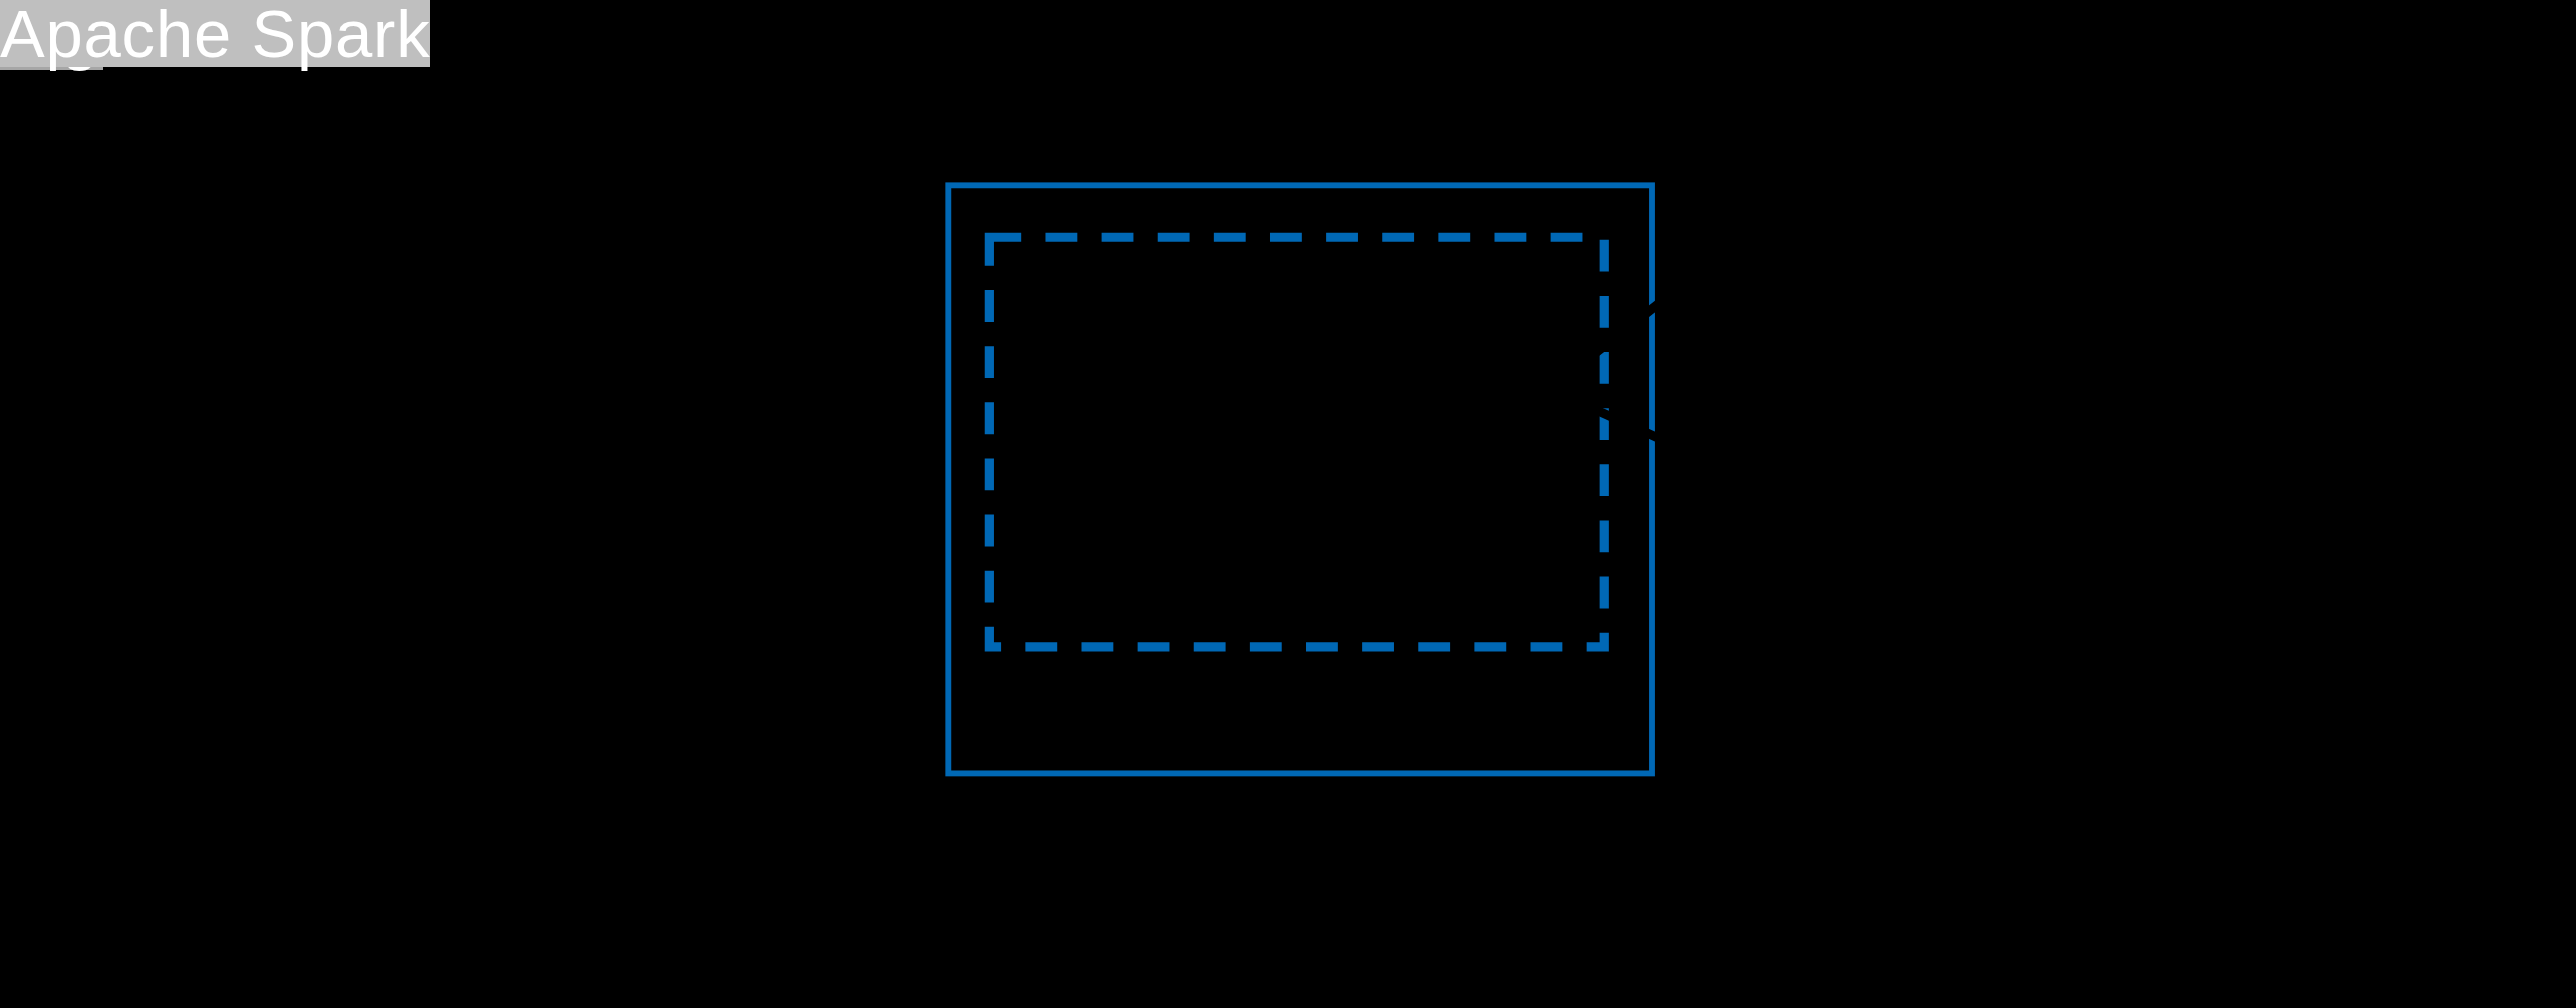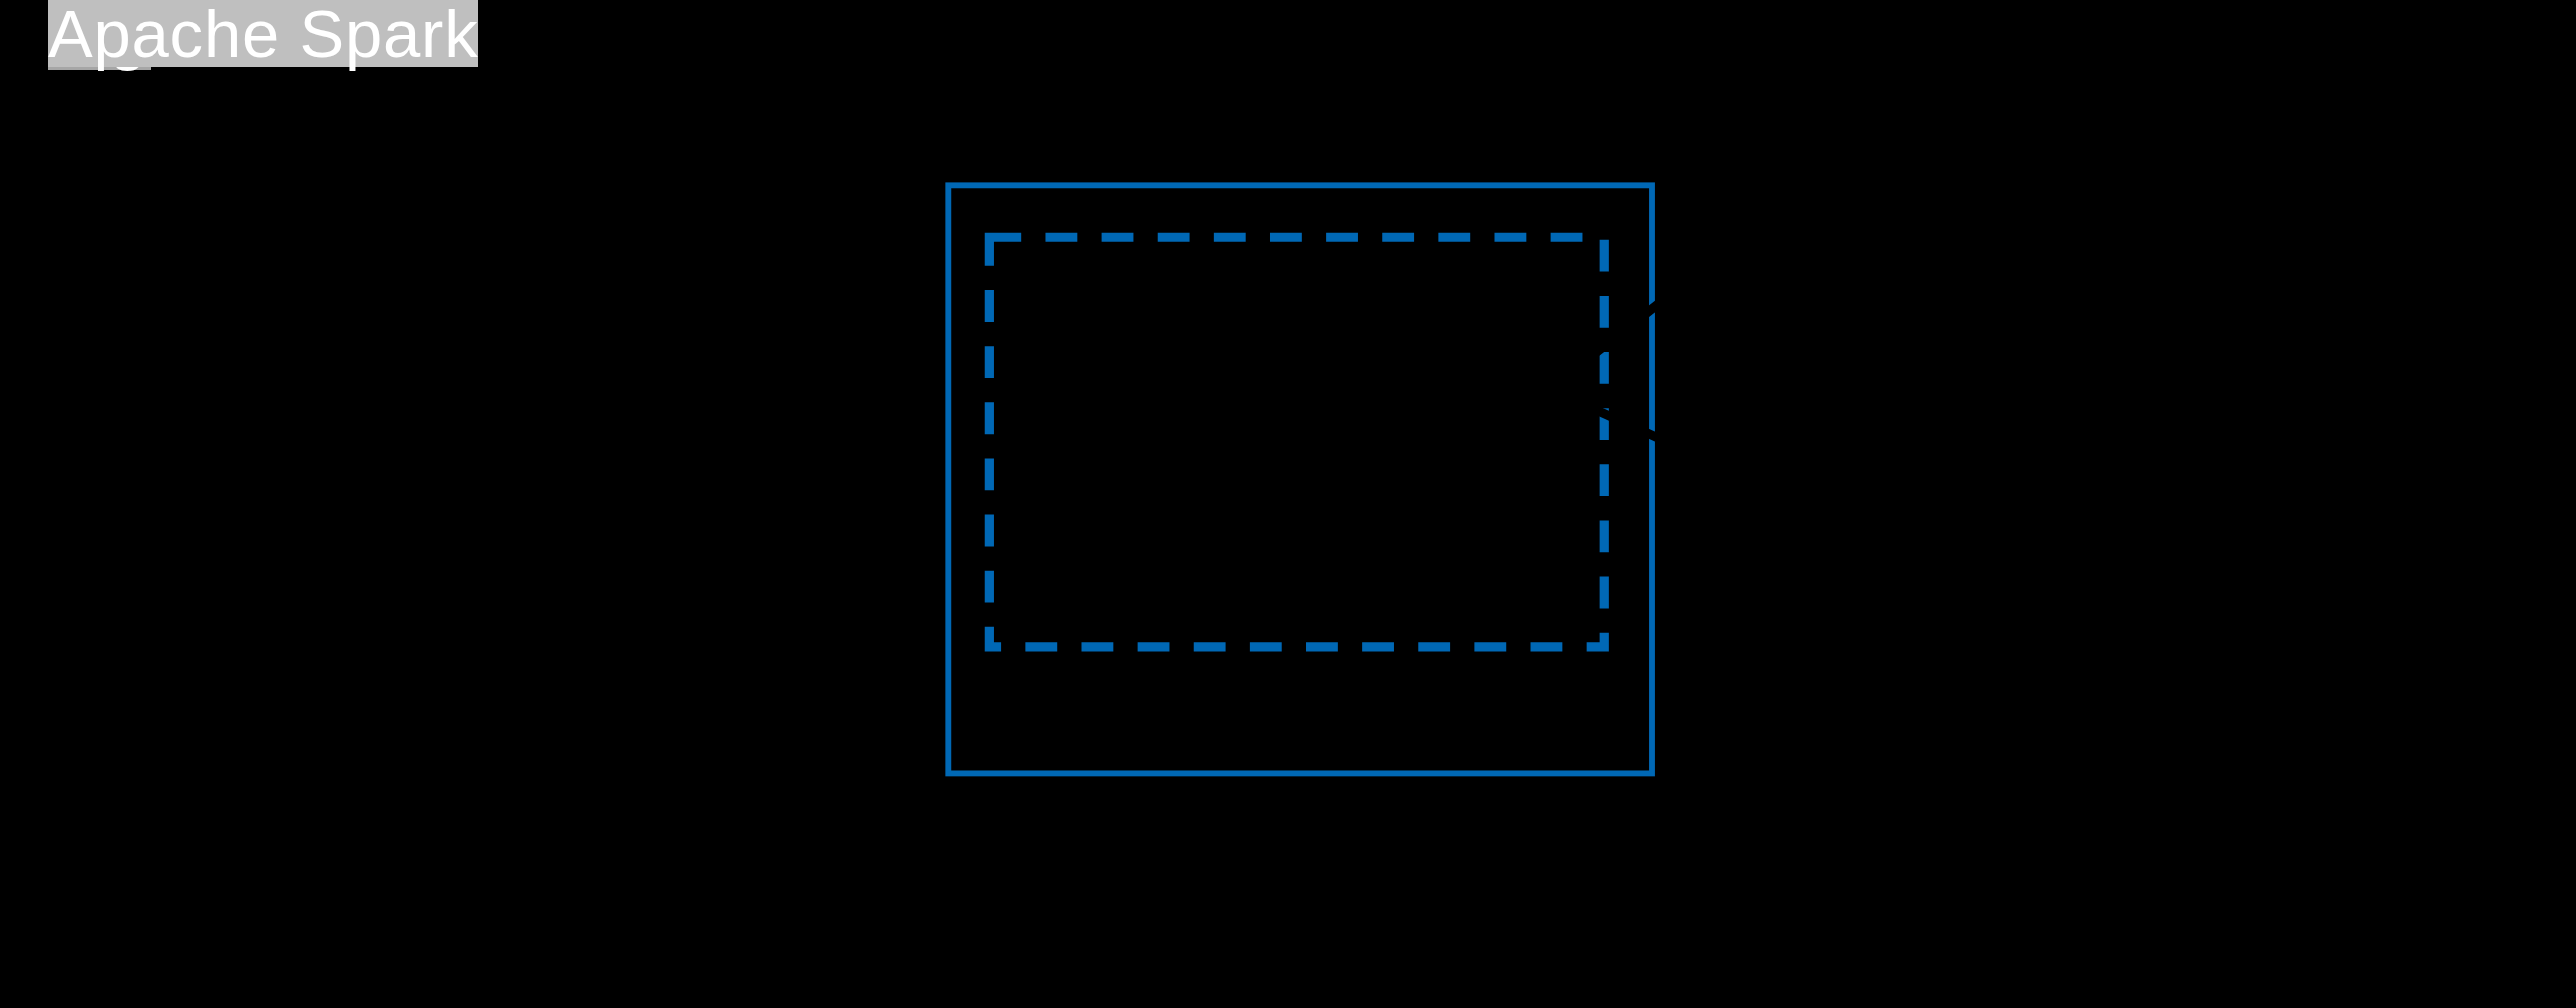--- a/index.html
+++ b/index.html
@@ -23,21 +23,20 @@
     pointer-events: none;
   }
   .box {
     position: absolute;
     display: flex;
     align-items: center;
     justify-content: center;
     font-size: 67px;
     letter-spacing: 0.8px;
     white-space: nowrap;
-    margin-left: 48px;
   }
   .box .label { line-height: 1; }
   #sgx-box        { left: 0;    top: 502; width: 625; height: 225; font-size: 65px; }
   #app-box        { left: 1226; top: 352; width: 625; height: 226; }
   #libos-box      { left: 1237; top: 652; width: 627; height: 228; }
   #os-box         { left: 1128; top: 977; width: 852; height: 227; font-weight: 700; font-size: 70px; }
   #user-apps-box  { left: 2406; top: 0;   width: 669; height: 224; }
   #bigdl-box      { left: 2406; top: 271; width: 669; height: 232; }
   #spark-box      { left: 2406; top: 581; width: 669; height: 219; }
 </style>

